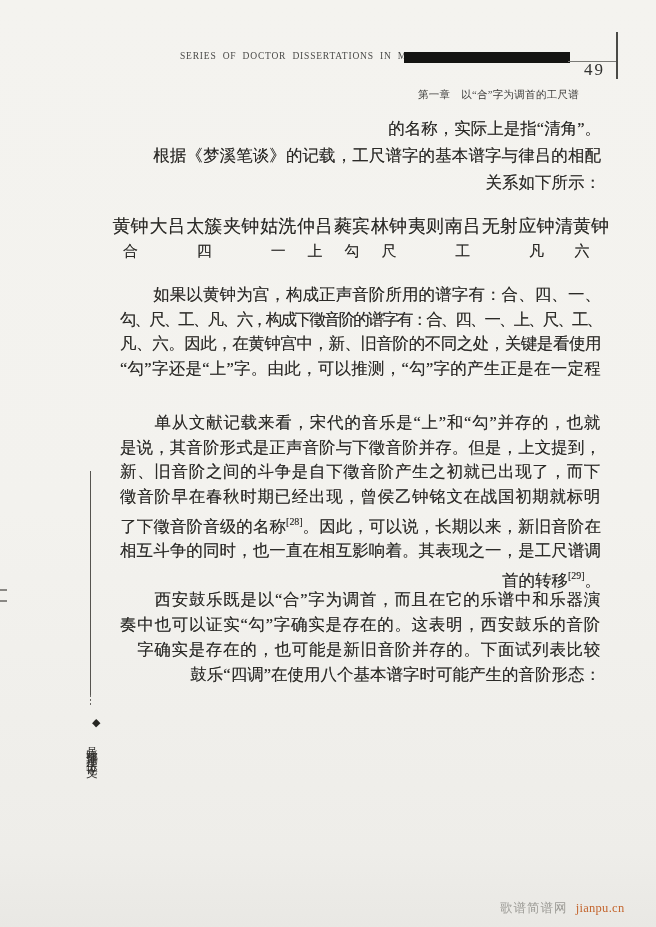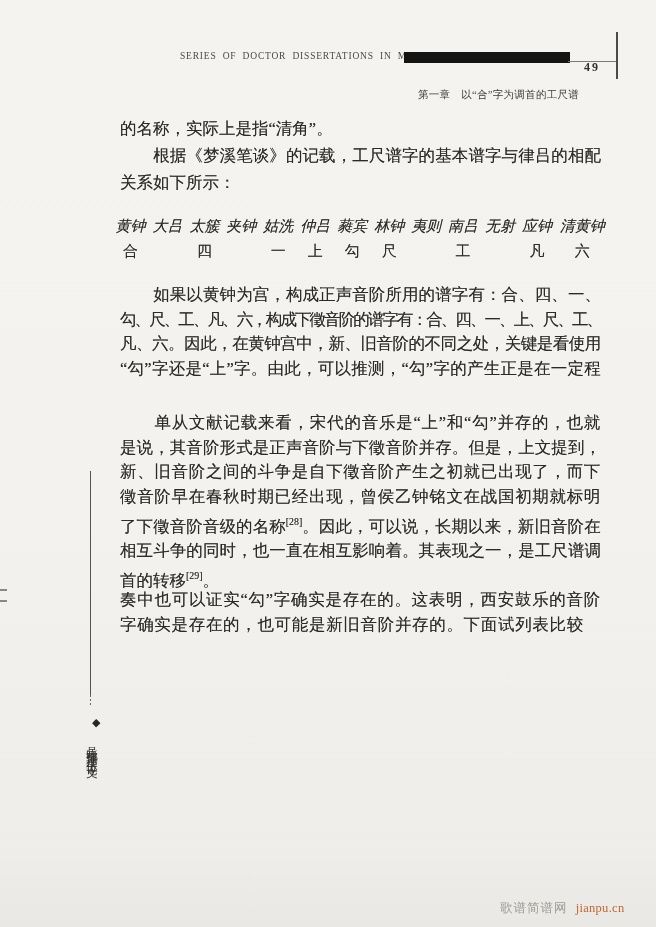--- a/index.html
+++ b/index.html
@@ -23,42 +23,42 @@
   }
   .black-bar { position: absolute; left: 404px; top: 52px; width: 166px; height: 11px; background: #141412; }
   .h-rule { position: absolute; left: 568px; top: 61px; width: 49px; height: 1.3px; background: #7a7a76; }
   .v-rule { position: absolute; left: 616px; top: 32px; width: 1.5px; height: 47px; background: #4a4a46; }
   .chapter-title {
     position: absolute; left: 418px; top: 76px; width: 160px;
     font-size: 10.5px; color: #3c3c3a; letter-spacing: 0.3px; white-space: nowrap; margin-top: 12px;
   }
   .page-number {
     position: absolute; left: 584px; top: 60px;
-    font-size: 12px; color: #30302e; letter-spacing: 2px; font-weight: bold;
+    font-size: 17px; color: #30302e; letter-spacing: 2px;
   }
 
   
-  .para { position: absolute; left: 120px; width: 481px; color: #2b2a27; }
+  .para { position: absolute; left: 120px; width: 481px; color: #2b2a27; text-align: right; }
   .para .bline { font-size: 16.5px; white-space: nowrap; overflow: visible; }
   .para .bline > span { display: inline-block; white-space: nowrap; text-shadow: 0 0 0.5px rgba(45,44,40,0.55); }
   .p1 { top: 116px; } .p1 .bline { line-height: 26.5px; }
   .p2 { top: 143px; } .p2 .bline { line-height: 26.5px; }
   .p3 { top: 283px; } .p3 .bline { line-height: 24.5px; }
   .p4 { top: 411px; } .p4 .bline { line-height: 24.7px; }
   .p5 { top: 587px; } .p5 .bline { line-height: 25px; }
   .para sup { font-size: 0.6em; vertical-align: super; letter-spacing: 0 !important; }
 
   
   .ntable {
     position: absolute; left: 112px; top: 218px; width: 497px;
     display: flex; color: #2b2a27;
   }
   .ncol { flex: 1 1 0; display: flex; flex-direction: column; align-items: center; }
   .ncol.wide { flex: 1.45 1 0; }
-  .ncol .lu { font-size: 15px; line-height: 17px; white-space: nowrap; text-shadow: 0 0 0.5px rgba(45,44,40,0.55); font-style: italic; }
+  .ncol .lu { font-size: 18px; line-height: 17px; white-space: nowrap; text-shadow: 0 0 0.5px rgba(45,44,40,0.55); }
   .ncol .zi { font-size: 15px; line-height: 17px; margin-top: 8px; min-height: 17px; text-shadow: 0 0 0.5px rgba(45,44,40,0.55); }
 
   
   .side-line { position: absolute; left: 90px; top: 471px; width: 1.2px; height: 224px; background: #56544f; }
   .side-line-tail { position: absolute; left: 90px; top: 695px; width: 1.2px; height: 10px;
     background: repeating-linear-gradient(180deg, #6b6965 0 2px, transparent 2px 4px); }
   .side-diamond { position: absolute; left: 92px; top: 716px; font-size: 11px; color: #262622; }
   .side-text {
     position: absolute; left: 84px; top: 737px;
     writing-mode: vertical-rl; text-orientation: upright;
@@ -160,22 +160,24 @@
       <div class="bline full"><span style="letter-spacing: 0.76px;">　　单从文献记载来看，宋代的音乐是“上”和“勾”并存的，也就</span></div>
       <div class="bline full"><span style="letter-spacing: 0.09px;">是说，其音阶形式是正声音阶与下徵音阶并存。但是，上文提到，</span></div>
       <div class="bline full"><span style="letter-spacing: 0.68px;">新、旧音阶之间的斗争是自下徵音阶产生之初就已出现了，而下</span></div>
       <div class="bline full"><span style="letter-spacing: 0.68px;">徵音阶早在春秋时期已经出现，曾侯乙钟铭文在战国初期就标明</span></div>
       <div class="bline full"><span style="letter-spacing: 0.08px;">了下徵音阶音级的名称<sup>[28]</sup>。因此，可以说，长期以来，新旧音阶在</span></div>
       <div class="bline full"><span style="letter-spacing: 0.09px;">相互斗争的同时，也一直在相互影响着。其表现之一，是工尺谱调</span></div>
       <div class="bline short"><span style="letter-spacing: 0px;">首的转移<sup>[29]</sup>。</span></div>
     </div>
 
     <div class="para p5">
+      <div class="bline full"><span style="letter-spacing: 0.72px;">　　西安鼓乐既是以“合”字为调首，而且在它的乐谱中和乐器演</span></div>
       <div class="bline full"><span style="letter-spacing: 0.72px;">奏中也可以证实“勾”字确实是存在的。这表明，西安鼓乐的音阶</span></div>
       <div class="bline full"><span style="letter-spacing: 0.68px;">字确实是存在的，也可能是新旧音阶并存的。下面试列表比较</span></div>
+      <div class="bline short"><span style="letter-spacing: 0px;">鼓乐“四调”在使用八个基本谱字时可能产生的音阶形态：</span></div>
     </div>
 
     <div class="side-line"></div>
     <div class="side-line-tail"></div>
     <div class="side-diamond">◆</div>
     <div class="side-text">吴晓萍博士学位论文</div>
     <div class="edge-mark m1"></div>
     <div class="edge-mark m2"></div>
 
     <div class="watermark">

